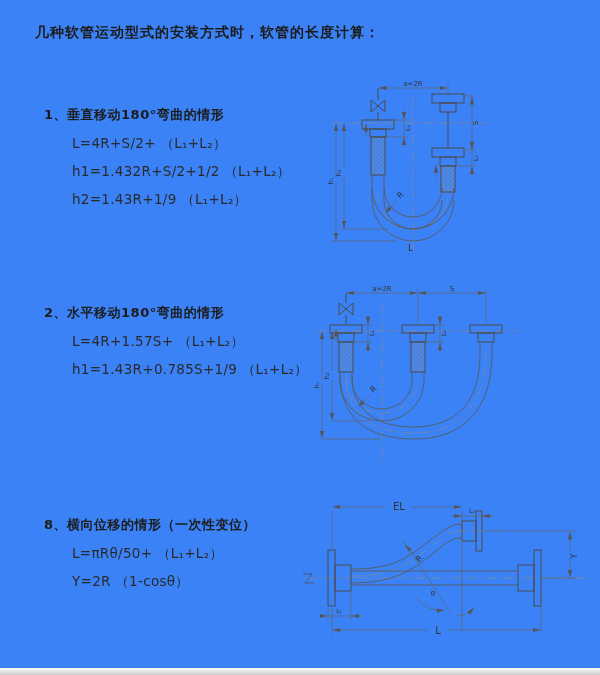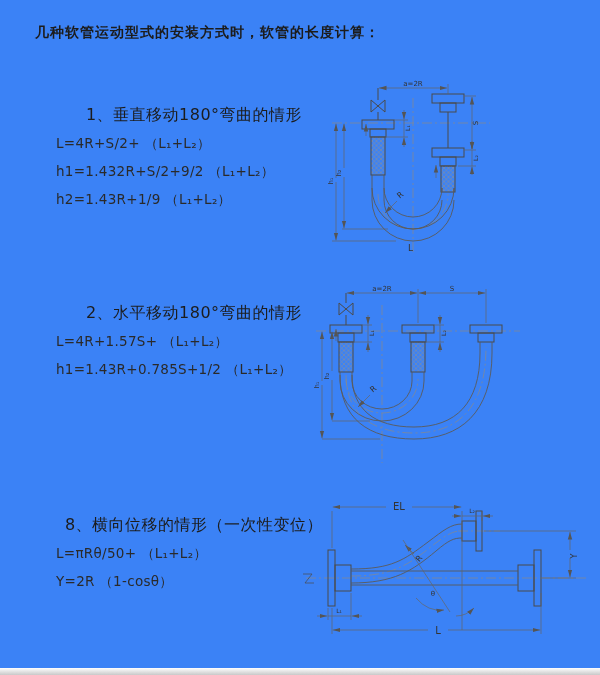--- a/index.html
+++ b/index.html
@@ -5,50 +5,50 @@
   html,body{margin:0;padding:0;background:#ffffff;}
   .page{
     position:relative;width:600px;height:675px;background:#3b82f6;overflow:hidden;
     font-family:"DejaVu Sans","Liberation Sans",sans-serif;color:#222;
   }
   .title{
     position:absolute;left:35px;top:24px;font-size:14px;font-weight:bold;
     letter-spacing:1px;color:#1c1c1c;
   }
   .sec{position:absolute;left:44px;width:300px;}
-  .sec .h{font-size:16px;font-weight:normal;letter-spacing:0.5px;color:#1c1c1c;margin:0 0 10px 0;line-height:18px;text-align:center;}
-  .sec .f{font-size:13.5px;color:#2a2a2a;margin:0 0 10px 12px;line-height:18px;letter-spacing:0.3px;}
+  .sec .h{font-size:13px;font-weight:bold;letter-spacing:0.5px;color:#1c1c1c;margin:0 0 10px 0;line-height:18px;}
+  .sec .f{font-size:13.5px;color:#2a2a2a;margin:0 0 10px 28px;line-height:18px;letter-spacing:0.3px;}
   .diag{position:absolute;}
   svg{display:block;}
   g.obj{stroke:#4a4a4a;fill:none;stroke-width:1;}
   g.hose{stroke:#5a5a5a;fill:none;stroke-width:0.9;}
   g.dim{stroke:#666;fill:none;stroke-width:0.7;}
   .cl{stroke:#8a8a8a;fill:none;stroke-width:0.7;stroke-dasharray:10 3 2 3;}
   svg text{stroke:none;fill:#333;font-family:"DejaVu Sans","Liberation Sans",sans-serif;}
   .edge-bottom{position:absolute;left:0;bottom:0;width:600px;height:7px;
     background:linear-gradient(#fefefe,#c9c9c9);}
 </style>
 </head>
 <body>
 
 <div class="page">
 
   <div class="title">几种软管运动型式的安装方式时，软管的长度计算：</div>
 
   <div class="sec" style="top:106px">
     <div class="h">1、垂直移动180°弯曲的情形</div>
     <div class="f">L=4R+S/2+ （L₁+L₂）</div>
-    <div class="f">h1=1.432R+S/2+9/2 （L₁+L₂）</div>
+    <div class="f">h1=1.432R+S/2+1/2 （L₁+L₂）</div>
     <div class="f">h2=1.43R+1/9 （L₁+L₂）</div>
   </div>
 
   <div class="sec" style="top:304px">
     <div class="h">2、水平移动180°弯曲的情形</div>
     <div class="f">L=4R+1.57S+ （L₁+L₂）</div>
-    <div class="f">h1=1.43R+0.785S+1/2 （L₁+L₂）</div>
+    <div class="f">h1=1.43R+0.785S+1/9 （L₁+L₂）</div>
   </div>
 
   <div class="sec" style="top:516px">
     <div class="h">8、横向位移的情形（一次性变位）</div>
     <div class="f">L=πRθ/50+ （L₁+L₂）</div>
     <div class="f">Y=2R （1-cosθ）</div>
   </div>
 
   <div class="diag" style="left:318px;top:78px">
     <svg width="232" height="178" viewBox="0 0 232 178">

